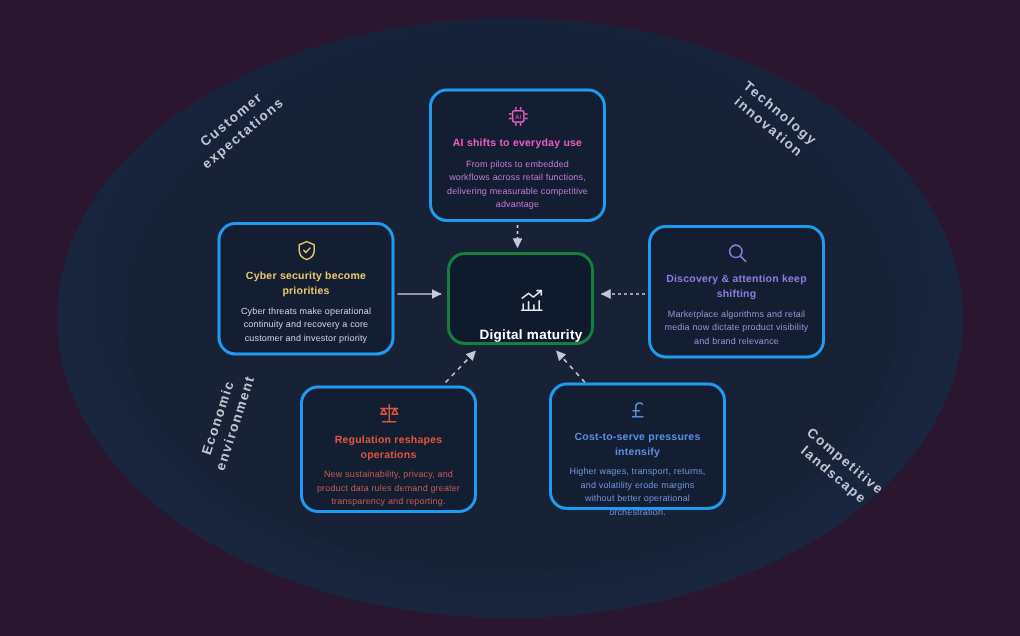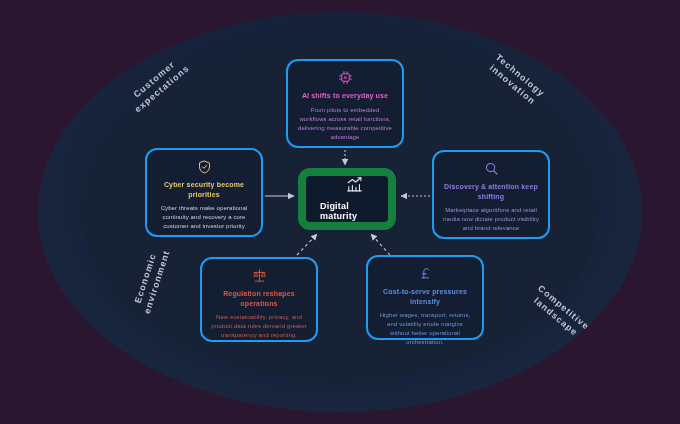--- a/index.html
+++ b/index.html
@@ -82,23 +82,23 @@
   #card-regulation .c-body{color:#c35a52;}
 
   #card-cost{left:366px;top:255px;width:118px;height:85px;}
   #card-cost .c-title{color:#5b8fe0;}
   #card-cost .c-body{color:#6f93d8;}
 
   
   #node-center{
     position:absolute;left:298px;top:168px;width:98px;height:62px;
     box-sizing:border-box;
-    border:8px solid #15803d;border-radius:12px;
+    border:2px solid #15803d;border-radius:12px;
     background:#101a2d;
-    display:flex;flex-direction:column;align-items:center;justify-content:flex-start;padding-left:14px;
+    display:flex;flex-direction:column;align-items:center;justify-content:flex-end;padding-left:14px;
   }
   #node-center .icon{margin-bottom:4px;}
   #node-center .n-title{
     color:#ffffff;font-size:9px;font-weight:700;letter-spacing:.2px;
   }
 
   
   #connectors{position:absolute;left:0;top:0;width:680px;height:424px;pointer-events:none;}
 </style>
 </head>

